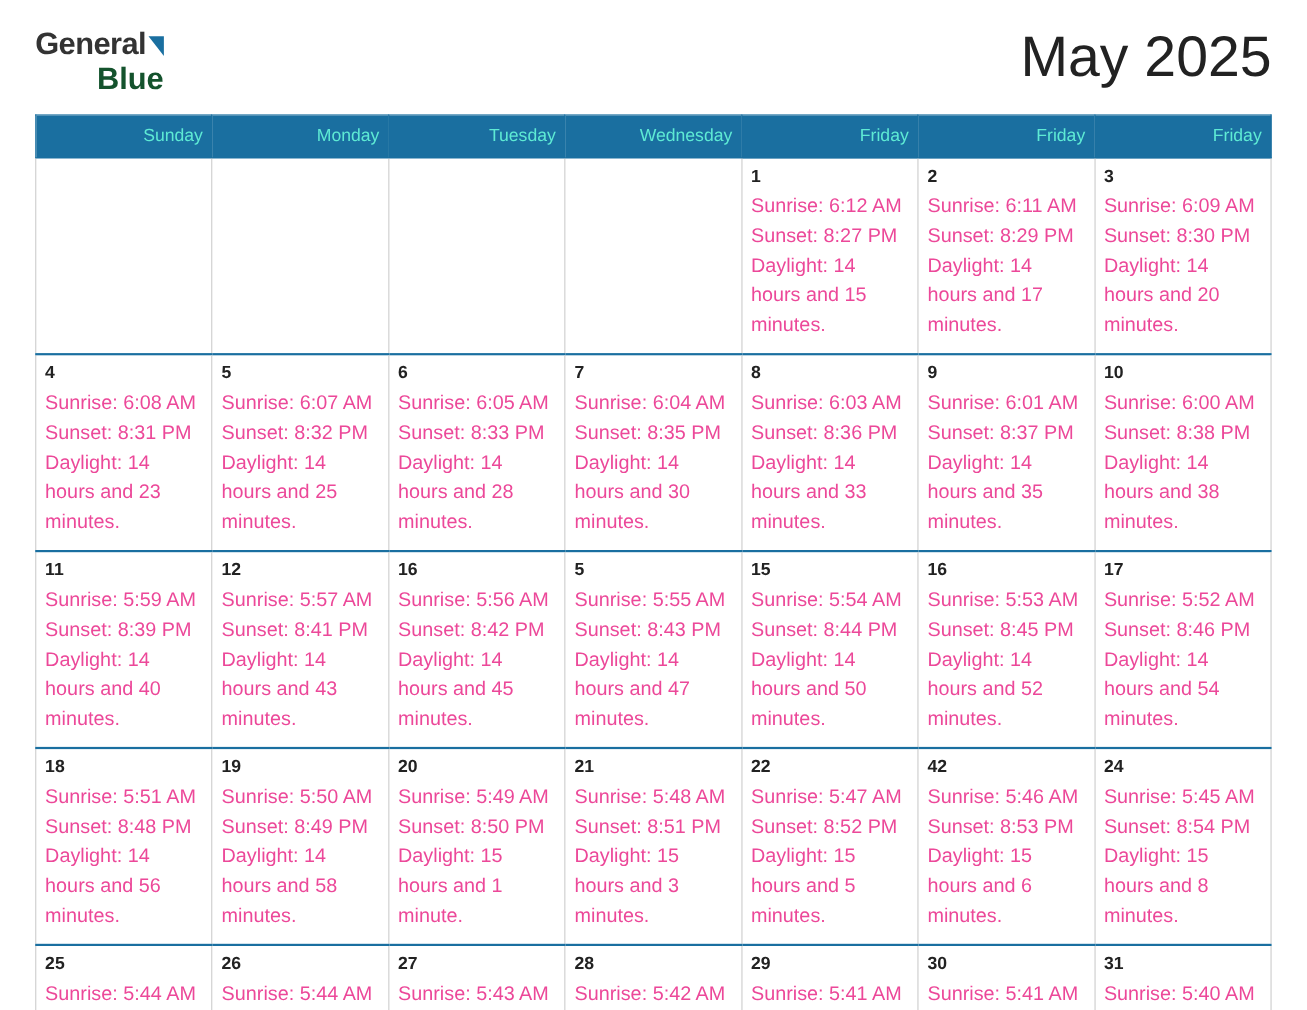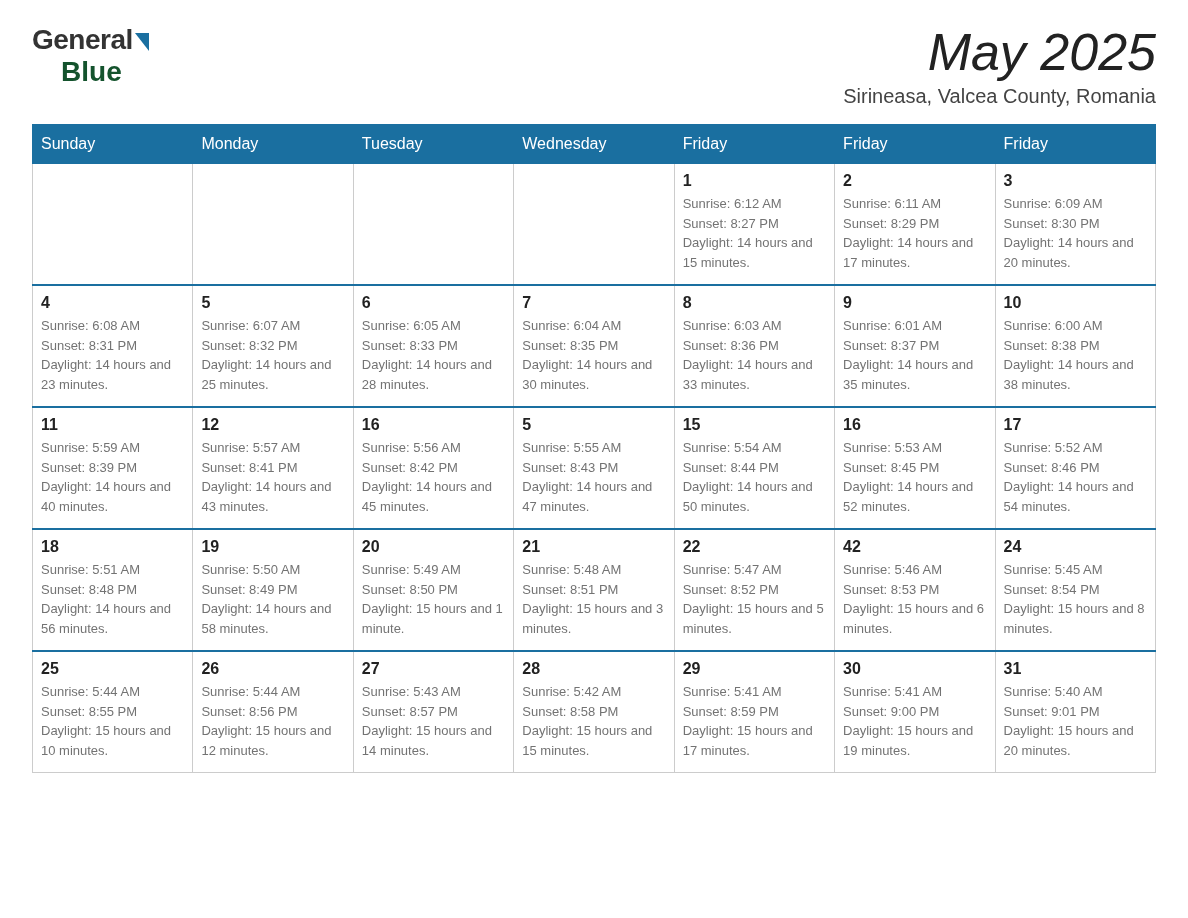--- a/index.html
+++ b/index.html
@@ -12,21 +12,21 @@
     }
     .header {
       display: flex;
       justify-content: space-between;
       align-items: flex-start;
       margin-bottom: 16px;
     }
     .logo {
       display: flex;
       flex-direction: column;
-      align-items: center;
+      align-items: flex-end;
     }
     .logo-top {
       display: flex;
       align-items: center;
     }
     .logo-general {
       font-size: 28px;
       font-weight: bold;
       color: #333;
       letter-spacing: -0.5px;
@@ -47,57 +47,56 @@
       margin-left: 2px;
     }
     .title-block {
       text-align: right;
     }
     .title-month {
       font-size: 52px;
       font-weight: normal;
       color: #222;
       line-height: 1.1;
-      font-style: italic;
     }
     .title-location {
       font-size: 20px;
       color: #444;
       margin-top: 4px;
     }
     .calendar {
       width: 100%;
       border-collapse: collapse;
       border: 1px solid #ccc;
     }
     .calendar th {
       background-color: #1a6fa0;
-      color: #ffffff;
+      color: #5eead4;
       padding: 10px 8px;
-      text-align: left;
+      text-align: right;
       font-size: 16px;
       font-weight: normal;
       border: 1px solid #1a6fa0;
     }
     .calendar td {
       vertical-align: top;
       padding: 8px 8px 12px 8px;
       border: 1px solid #ccc;
       width: 14.28%;
       min-height: 100px;
     }
     .day-num {
       font-size: 16px;
       font-weight: bold;
       color: #222;
       margin-bottom: 4px;
     }
     .day-info {
-      font-size: 13px;
-      color: #737373;
+      font-size: 18px;
+      color: #ec4899;
       line-height: 1.5;
     }
     .empty-cell {
       background: #fff;
     }
     .row-separator td {
       border-top: 2px solid #1a6fa0;
     }
   </style>
 </head>
@@ -106,21 +105,20 @@
 <div class="header">
   <div class="logo">
     <div class="logo-top">
       <span class="logo-general">General</span>
       <div class="logo-arrow"></div>
     </div>
     <span class="logo-blue">Blue</span>
   </div>
   <div class="title-block">
     <div class="title-month">May 2025</div>
-    <div class="title-location">Sirineasa, Valcea County, Romania</div>
   </div>
 </div>
 
 <table class="calendar">
   <thead>
     <tr>
       <th><span>Sunday</span></th>
       <th><span>Monday</span></th>
       <th><span>Tuesday</span></th>
       <th><span>Wednesday</span></th>

